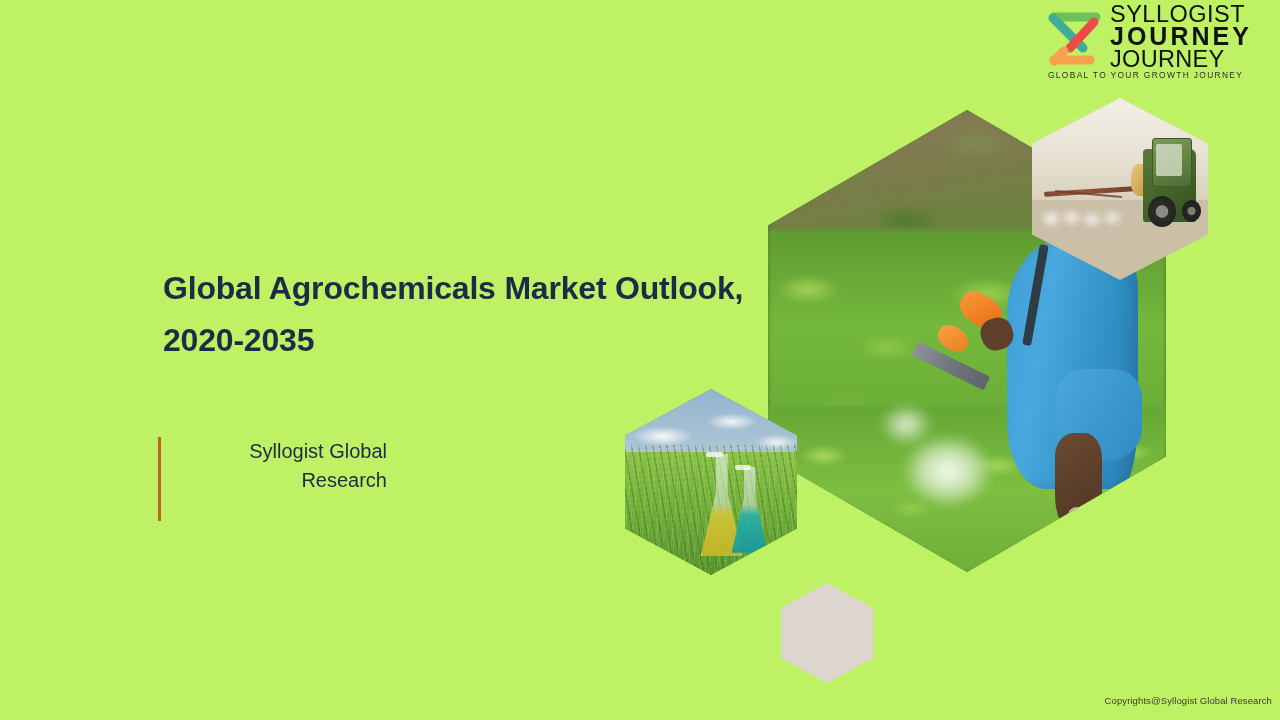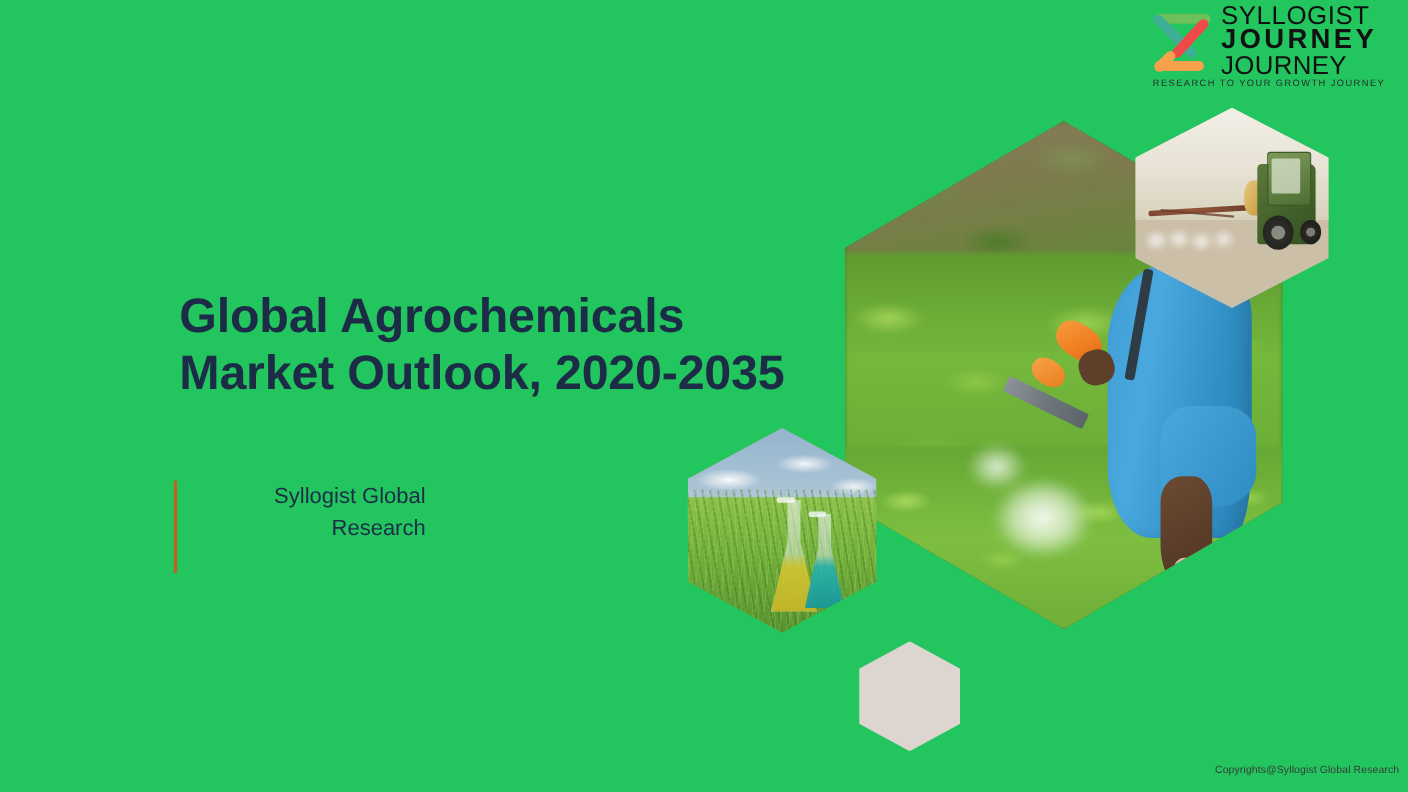--- a/index.html
+++ b/index.html
@@ -11,21 +11,21 @@
     height: 720px;
     overflow: hidden;
     background: #f7f5f3;
     font-family: "Liberation Sans", sans-serif;
     position: relative;
   }
 
   .slide {
     position: absolute;
     inset: 0;
-    background: #22c55e;
+    background: #bef264;
     overflow: hidden;
   }
 
   
   .logo-block {
     position: absolute;
     top: 4px;
     right: 8px;
     width: 236px;
     height: 82px;
@@ -77,21 +77,21 @@
     font-weight: 400;
     white-space: nowrap;
   }
 
   
   .title {
     position: absolute;
     left: 163px;
     top: 262px;
     width: 600px;
-    font-size: 44px;
+    font-size: 32px;
     line-height: 52px;
     font-weight: 700;
     color: #1c2c47;
     letter-spacing: -0.2px;
   }
 
   .subtitle-wrap {
     position: absolute;
     left: 158px;
     top: 437px;
@@ -419,21 +419,21 @@
         <path d="M54 14 L30 40" stroke="#ef4a48"></path>
         <path d="M14 52 L50 52" stroke="#f7a14c"></path>
         <path d="M24 43 L14 53" stroke="#f7a14c"></path>
       </g>
     </svg>
     <div class="logo-text">
       <div class="logo-line1">SYLLOGIST</div>
       <div class="logo-line2">JOURNEY</div>
       <div class="logo-line3">JOURNEY</div>
     </div>
-    <div class="logo-tagline">RESEARCH TO YOUR GROWTH JOURNEY</div>
+    <div class="logo-tagline">GLOBAL TO YOUR GROWTH JOURNEY</div>
   </div>
 
   <div class="hex hex-main">
     <div class="scene">
       <div class="hm-soil"></div>
       <div class="hm-mid"></div>
       <div class="hm-low"></div>
       <div class="spray-mist"></div>
       <div class="farmer-shirt"></div>
       <div class="farmer-sleeve"></div>

